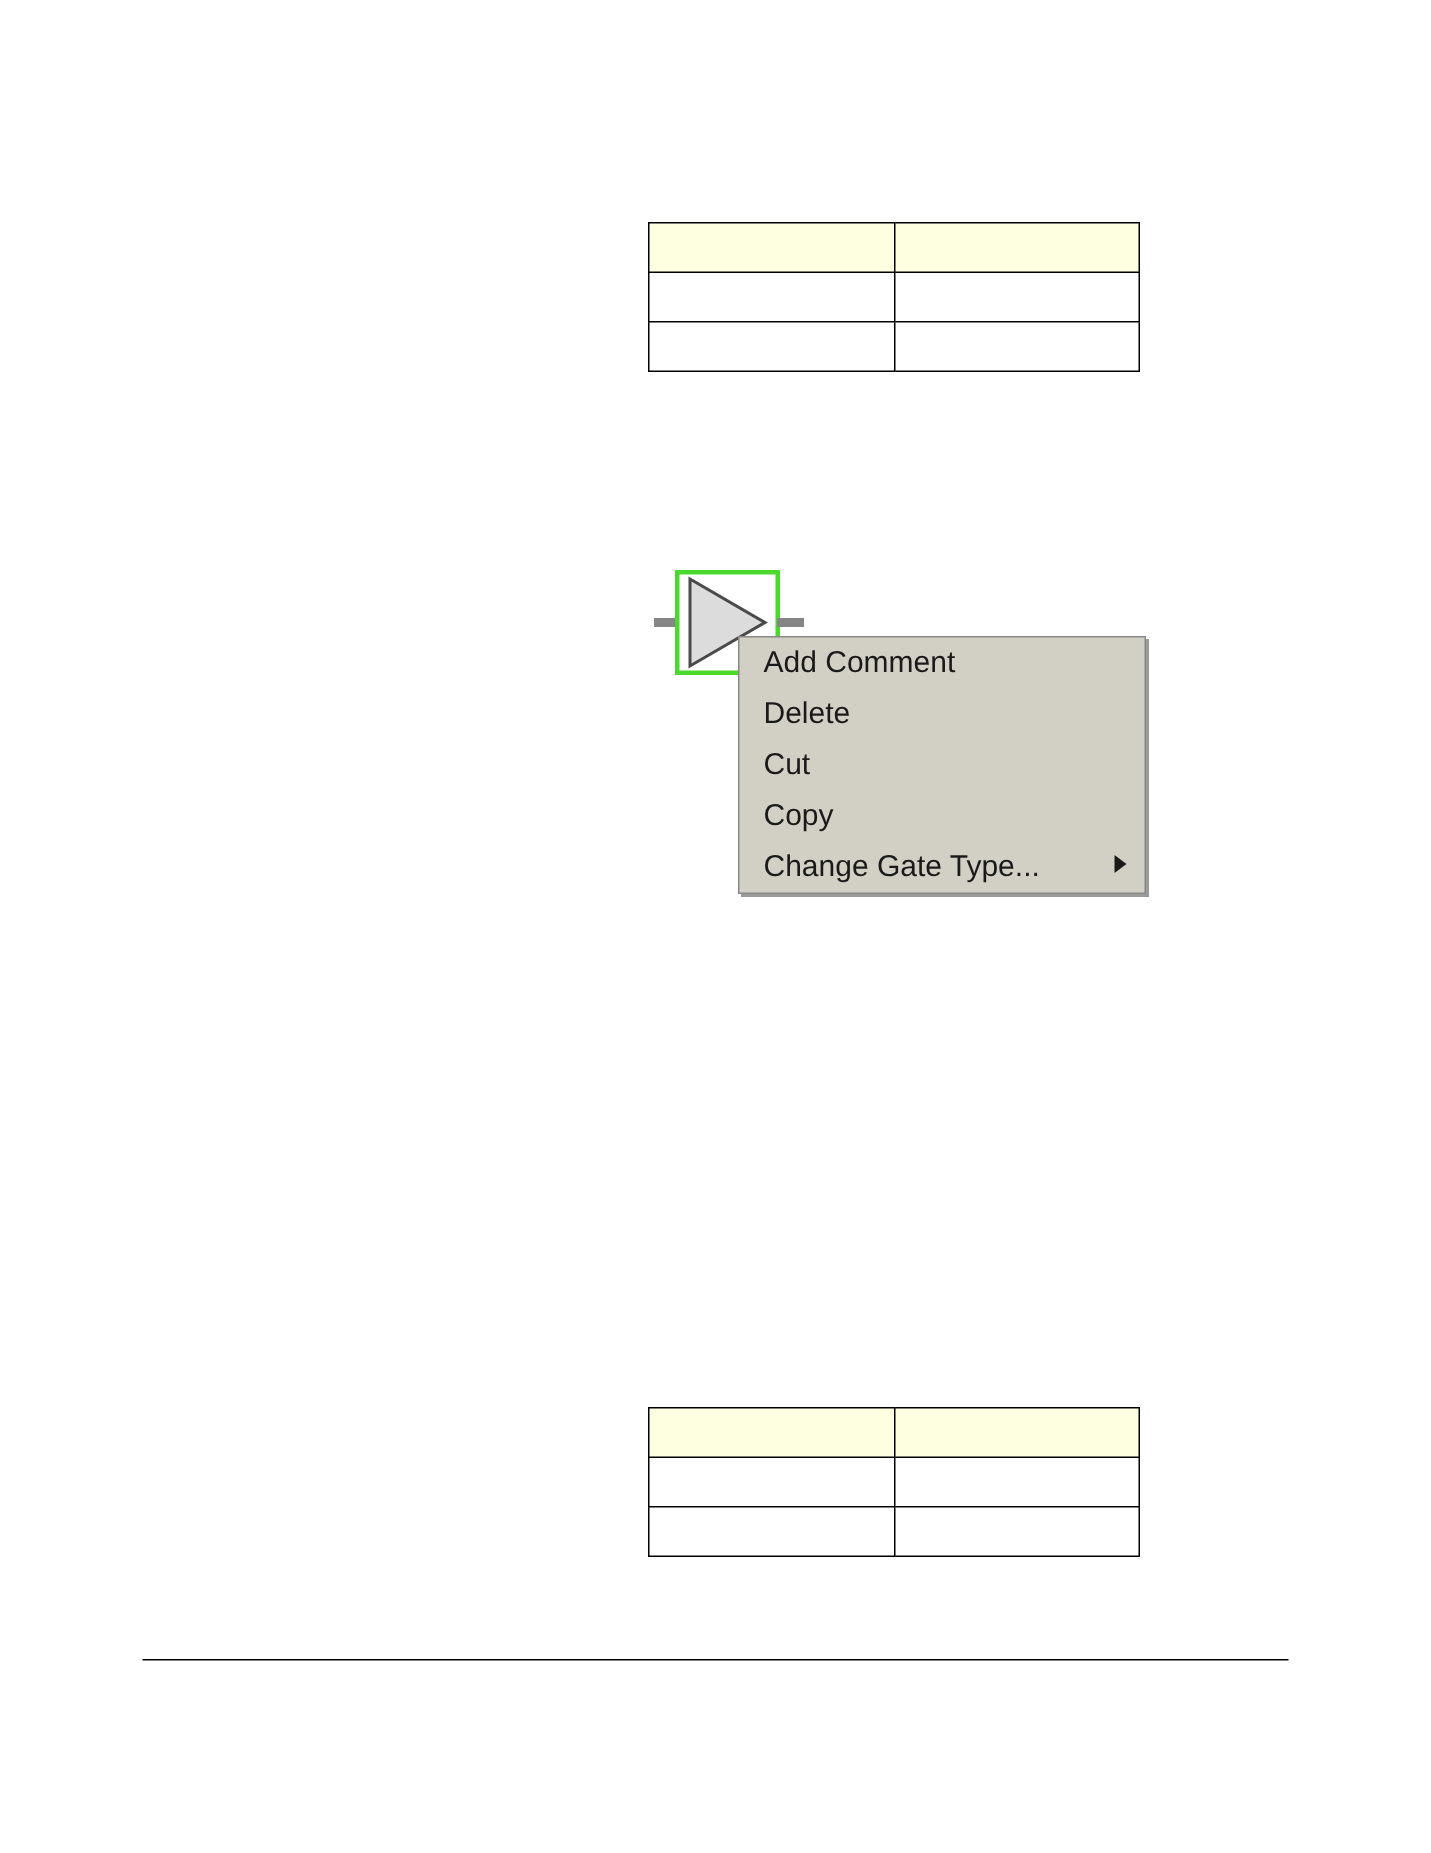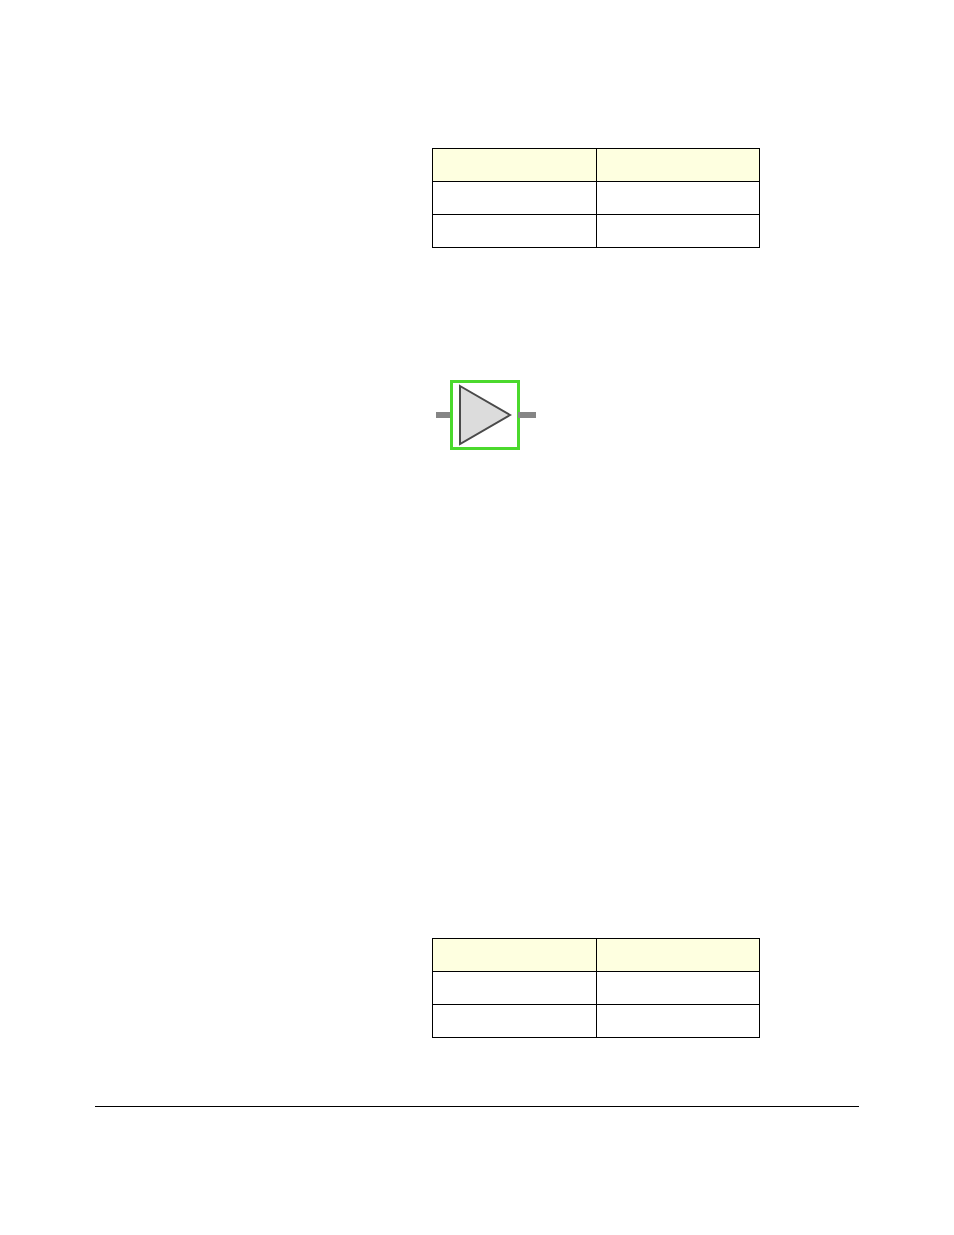--- a/index.html
+++ b/index.html
@@ -47,20 +47,38 @@
 
   <div class="gate">
     <span class="pin in"></span>
     <span class="sel"></span>
     <svg width="70" height="70">
       <polygon points="10,6 60,35 10,64" fill="#dcdcdc" stroke="#4a4a4a" stroke-width="2"></polygon>
     </svg>
     <span class="pin out"></span>
   </div>
 
+  <div class="ctx">
+    <div class="row">
+      <span>Add Comment</span>
+    </div>
+    <div class="row">
+      <span>Delete</span>
+    </div>
+    <div class="row">
+      <span>Cut</span>
+    </div>
+    <div class="row">
+      <span>Copy</span>
+    </div>
+    <div class="row">
+      <span>Change Gate Type...</span>
+      <span class="arrow"></span>
+    </div>
+  </div>
 
   <table class="truth truth2">
     <tbody>
         <tr>
       <th></th>
       <th></th>
     </tr>
     <tr>
       <td></td>
       <td></td>

